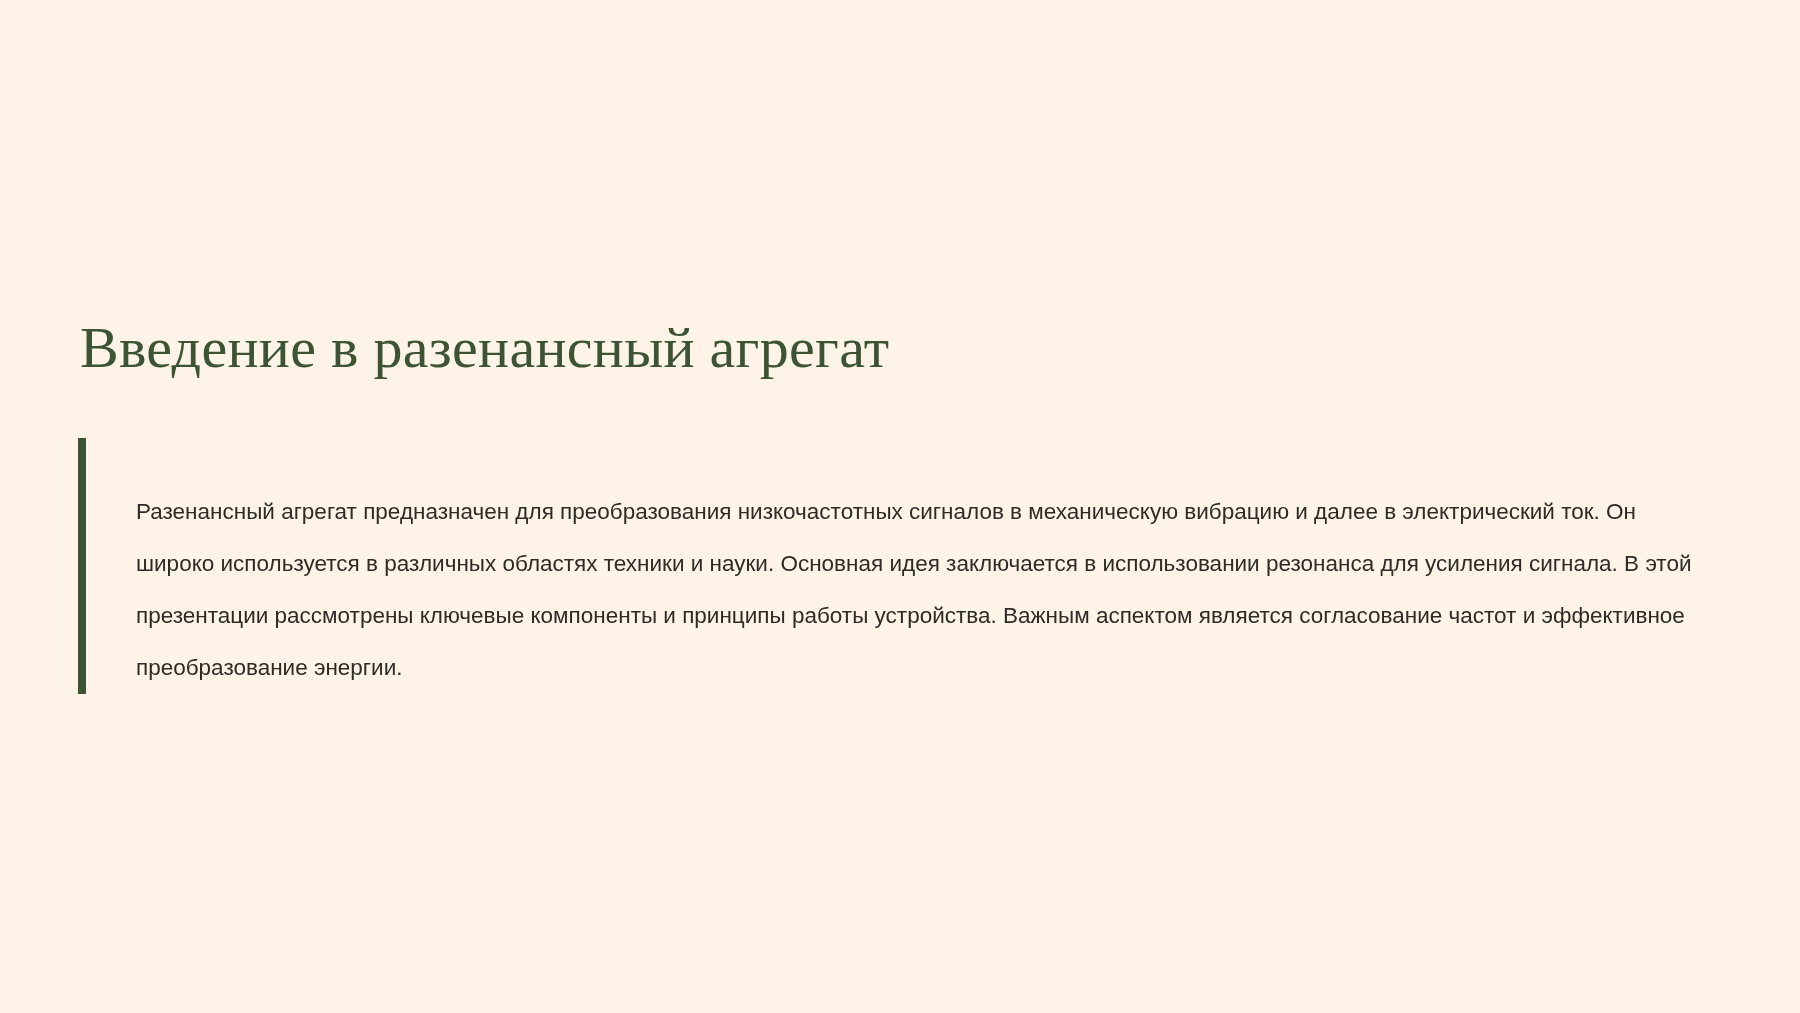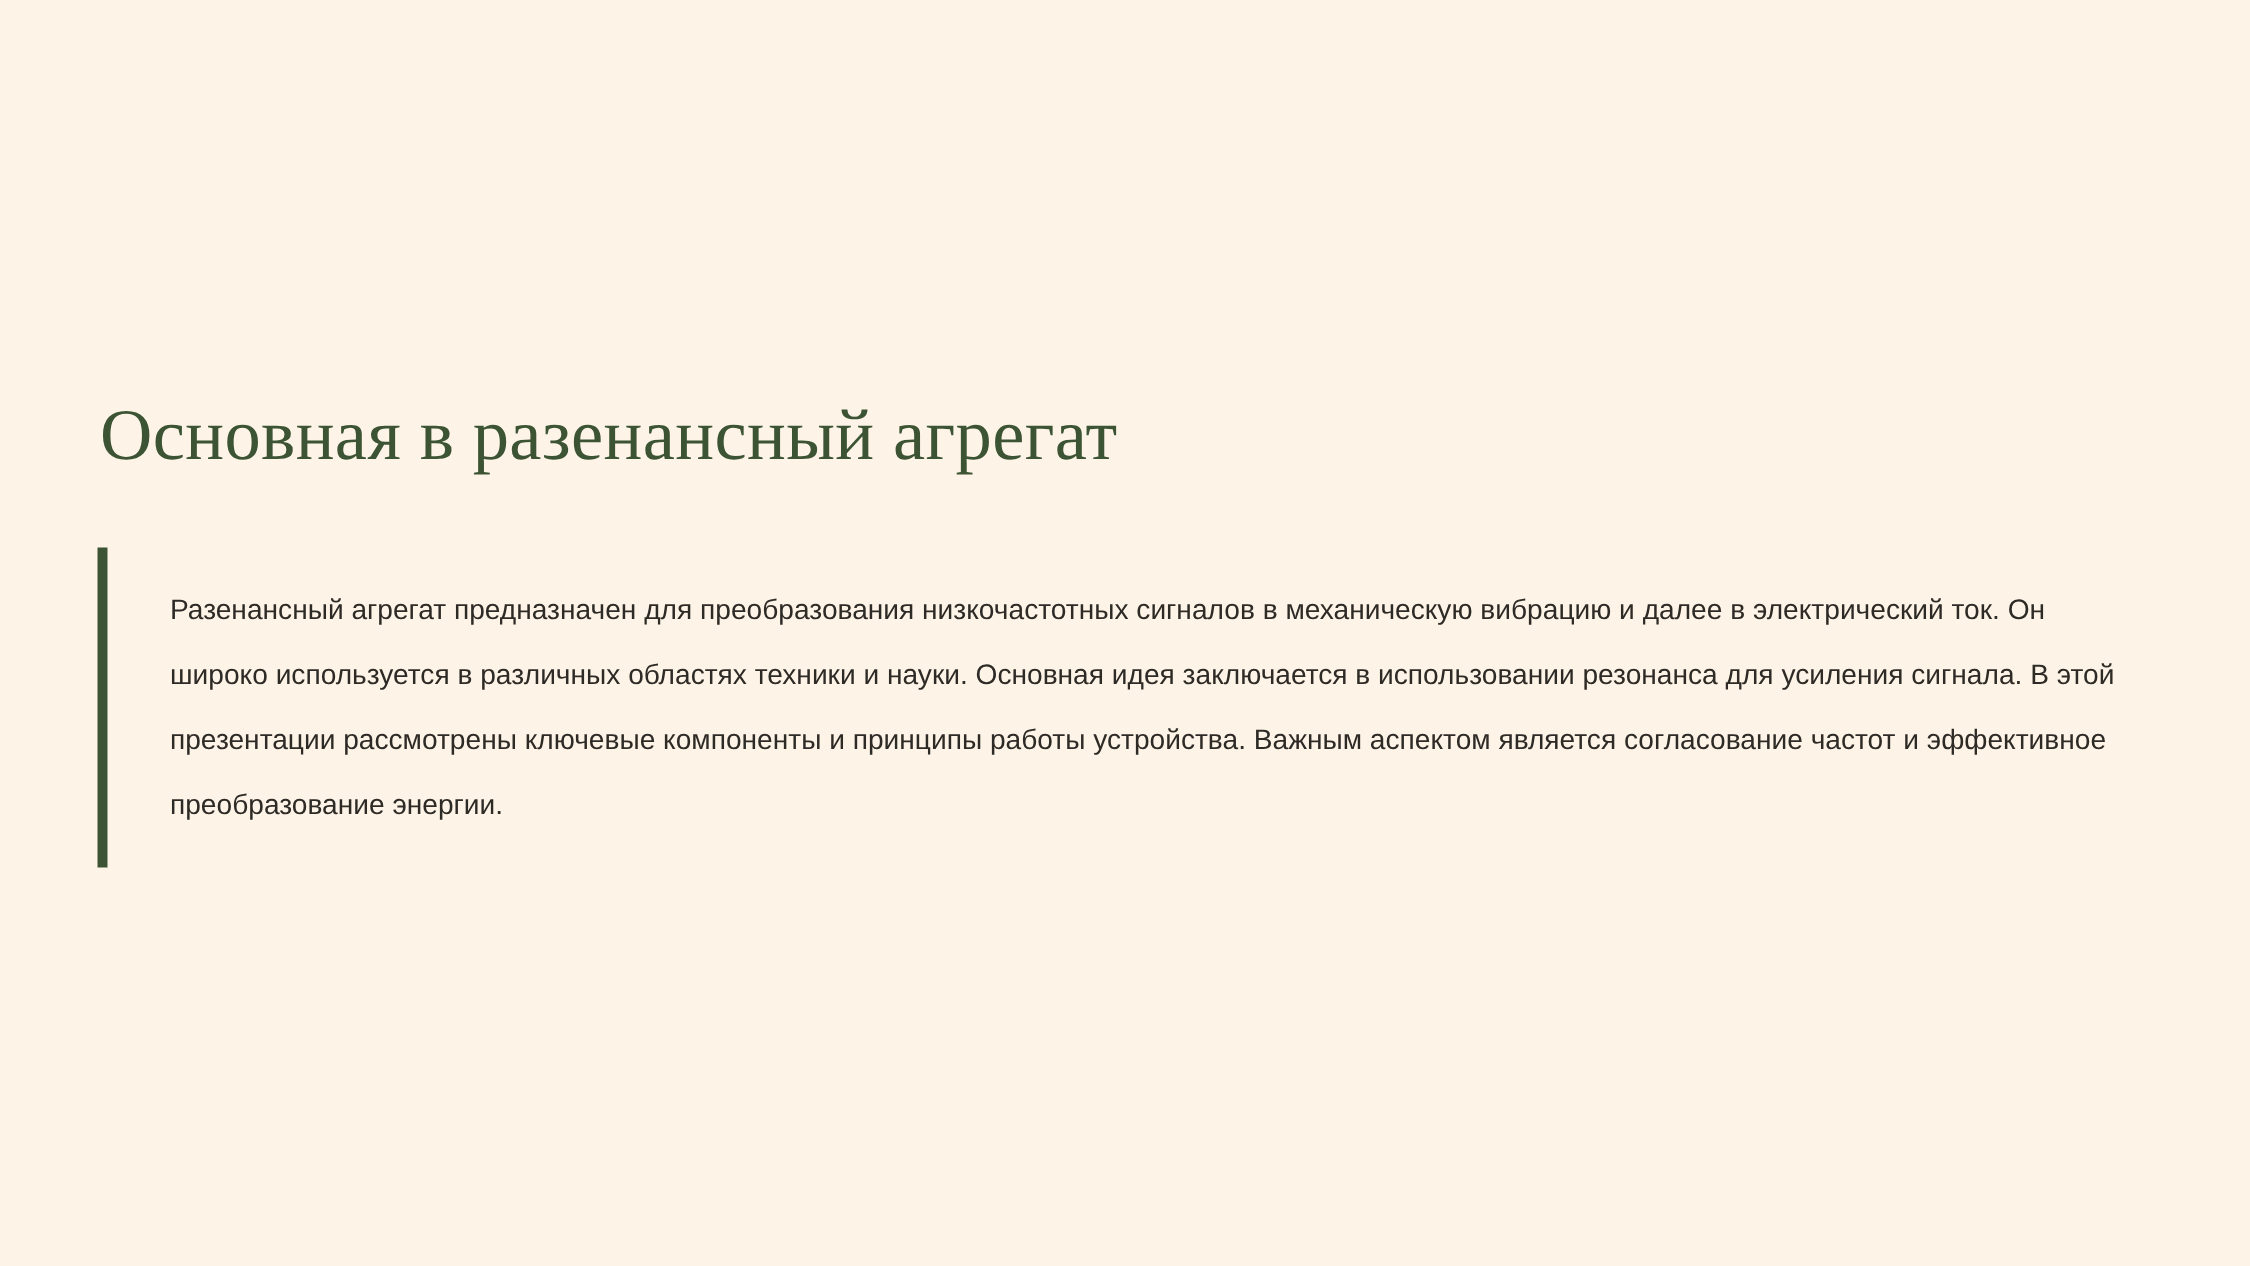--- a/index.html
+++ b/index.html
@@ -32,21 +32,21 @@
     letter-spacing: 0.3px;
     color: #3C5434;
     white-space: nowrap;
   }
   .body-block {
     position: absolute;
     left: 78px;
     top: 438px;
     width: 1640px;
     display: flex;
-    align-items: center;
+    align-items: flex-end;
   }
   .accent-bar {
     flex: 0 0 auto;
     width: 8px;
     min-height: 256px;
     background: #3C5434;
     border-radius: 0;
   }
   .body-text {
     flex: 1 1 auto;
@@ -58,20 +58,20 @@
     line-height: 52px;
     color: #2E2A26;
     text-align: left;
   }
 </style>
 </head>
 <body>
 
 <div class="slide">
 
-  <h1 class="slide-title">Основная в разенансный агрегат</h1>
+  <h1 class="slide-title">Введение в разенансный агрегат</h1>
 
   <div class="body-block">
     <div class="accent-bar"></div>
     <p class="body-text">Разенансный агрегат предназначен для преобразования низкочастотных сигналов в механическую вибрацию и далее в электрический ток. Он широко используется в различных областях техники и науки. Основная идея заключается в использовании резонанса для усиления сигнала. В этой презентации рассмотрены ключевые компоненты и принципы работы устройства. Важным аспектом является согласование частот и эффективное преобразование энергии.</p>
   </div>
 
 </div>
 
 </body></html>

